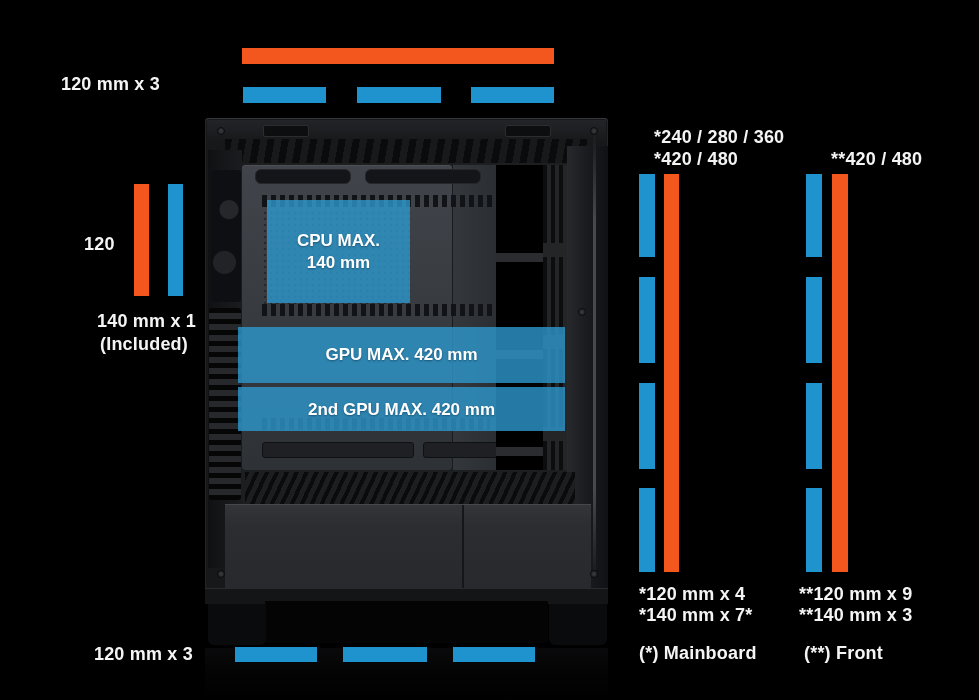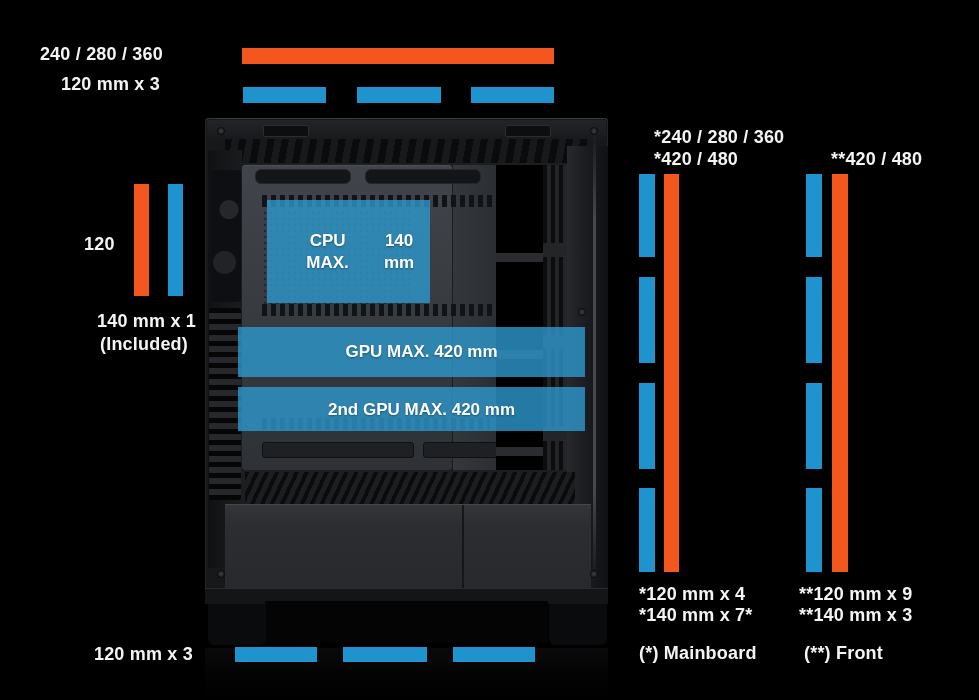--- a/index.html
+++ b/index.html
@@ -57,33 +57,32 @@
       background:linear-gradient(180deg,#343539 0%,#2c2d30 25%,#28292c 100%);}
   .shroud-seam{left:257px;top:387px;width:2px;height:83px;background:#151618;}
   .base-strip{left:0;top:470px;width:403px;height:16px;background:#141517;box-shadow:inset 0 1px 0 #2a2b2e;}
   .base-recess{left:60px;top:483px;width:283px;height:42px;background:#040405;}
   .foot{top:486px;width:58px;height:41px;background:#0a0b0d;border-radius:0 0 6px 6px;}
   .screw{width:6px;height:6px;border-radius:50%;background:radial-gradient(#3c3d41,#191a1c);border:1px solid #0b0c0d;}
   .reflection{position:absolute;left:205px;top:648px;width:403px;height:52px;z-index:1;
       background:linear-gradient(180deg,#0d0d0f 0%,#050506 45%,#000 100%);opacity:.75;}
   
   .overlay{position:absolute;z-index:20;background:var(--overlay-blue,rgba(45,152,205,.8));
-      display:flex;flex-direction:row;align-items:center;justify-content:center;
+      display:flex;flex-direction:column;align-items:center;justify-content:center;
       color:#fff;font-weight:700;font-size:17px;line-height:22px;text-align:center;
-      text-shadow:0 1px 2px rgba(0,30,50,.45);padding-left:20px;}
+      text-shadow:0 1px 2px rgba(0,30,50,.45);}
   .overlay.cpu{left:267px;top:200px;width:143px;height:103px;}
-  .overlay.gpu1{left:238px;top:327px;width:327px;height:50px;text-align:right;}
+  .overlay.gpu1{left:238px;top:327px;width:327px;height:56px;text-align:right;}
   .overlay.gpu2{left:238px;top:387px;width:327px;height:44px;line-height:21px;}
 </style>
 </head>
 <body>
 
 <div class="stage">
 
-  <div class="lbl right" style="left:23px;top:44px;width:140px">240 / 280 / 360</div>
   <div class="lbl right" style="left:20px;top:74px;width:140px">120 mm x 3</div>
 
   <div class="bar orange" style="left:242px;top:48px;width:312px;height:16px"></div>
   <div class="bar blue" style="left:243px;top:87px;width:83px;height:16px"></div>
   <div class="bar blue" style="left:357px;top:87px;width:84px;height:16px"></div>
   <div class="bar blue" style="left:471px;top:87px;width:83px;height:16px"></div>
 
   <div class="lbl" style="left:84px;top:234px">120</div>
   <div class="bar orange" style="left:134px;top:184px;width:15px;height:112px"></div>
   <div class="bar blue" style="left:168px;top:184px;width:15px;height:112px"></div>

